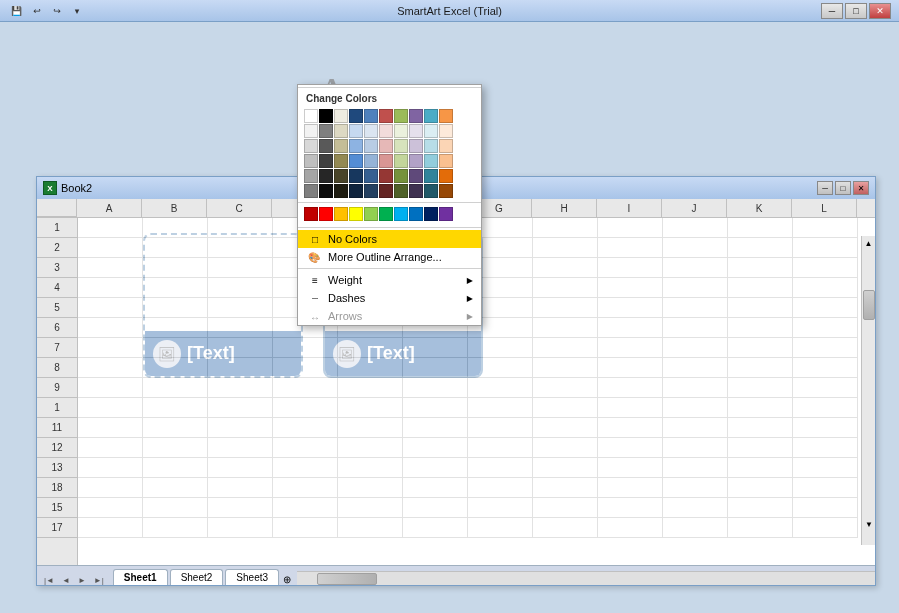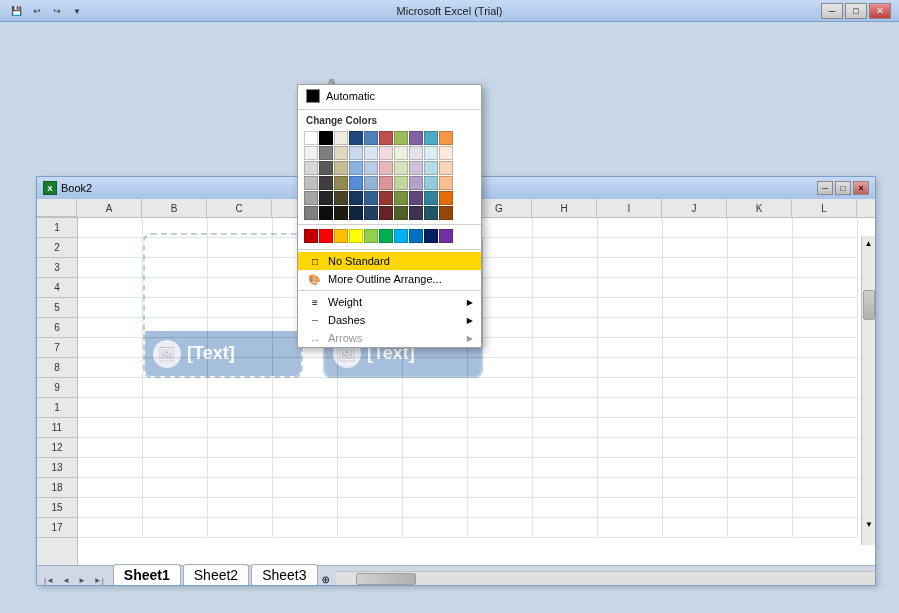--- a/index.html
+++ b/index.html
@@ -308,21 +308,21 @@
       align-items: flex-end;
       border-top: 1px solid #a0b0c0;
       padding-left: 4px;
       gap: 2px;
     }
     .sheet-tab {
       padding: 2px 10px;
       background: white;
       border: 1px solid #a0b0c0;
       border-bottom: none;
-      font-size: 14px;
+      font-size: 10px;
       cursor: pointer;
       border-radius: 3px 3px 0 0;
     }
     .sheet-tab.active { background: white; font-weight: bold; }
     .tab-nav { font-size: 8px; color: #555; cursor: pointer; padding: 0 3px; }
 
     
     .v-scrollbar {
       position: absolute;
       right: 0;
@@ -418,21 +418,21 @@
 
 <div class="title-bar" style="position:relative; z-index:10;">
   <div class="title-bar-left">
     <div class="qat">
       <div class="qat-btn">💾</div>
       <div class="qat-btn">↩</div>
       <div class="qat-btn">↪</div>
       <div class="qat-btn">▾</div>
     </div>
   </div>
-  <div class="title-bar-title">Microsoft Excel (Trial)</div>
+  <div class="title-bar-title">SmartArt Excel (Trial)</div>
   <div class="title-bar-controls">
     <div class="tb-btn">─</div>
     <div class="tb-btn">□</div>
     <div class="tb-btn" style="background: linear-gradient(to bottom, #e89090, #c04040); color: white;">✕</div>
   </div>
 </div>
 
 <div class="smartart-banner">
   <div class="smartart-banner-text">SmartArt Tools</div>
 </div>
@@ -887,24 +887,20 @@
 
       <div style="flex:1;height:14px;background:#e0e0e0;border-top:1px solid #c0c0c0;margin-left:4px;display:flex;align-items:center;">
         <div style="height:12px;width:60px;background:linear-gradient(to right,#d0d0d0,#b0b0b0);border:1px solid #a0a0a0;border-radius:2px;margin-left:20px;"></div>
       </div>
     </div>
   </div>
 </div>
 
 <div class="dropdown-menu">
 
-  <div class="menu-automatic">
-    <div class="color-square" style="background:black;"></div>
-    <span>Automatic</span>
-  </div>
 
   <div class="menu-divider"></div>
 
   <div class="color-section-title">Change Colors</div>
   <div class="color-grid">
     <div class="color-row">
       <div class="color-cell" style="background:#ffffff;"></div>
       <div class="color-cell" style="background:#000000;"></div>
       <div class="color-cell" style="background:#eeece1;"></div>
       <div class="color-cell" style="background:#1f497d;"></div>
@@ -991,21 +987,21 @@
       <div class="color-cell" style="background:#0070c0;"></div>
       <div class="color-cell" style="background:#002060;"></div>
       <div class="color-cell" style="background:#7030a0;"></div>
     </div>
   </div>
 
   <div class="menu-divider"></div>
 
   <div class="menu-item highlighted">
     <div class="menu-item-icon">□</div>
-    <span>No Standard</span>
+    <span>No Colors</span>
   </div>
 
   <div class="menu-item">
     <div class="menu-item-icon">🎨</div>
     <span>More Outline Arrange...</span>
   </div>
 
   <div class="menu-divider"></div>
 
   <div class="menu-item">

